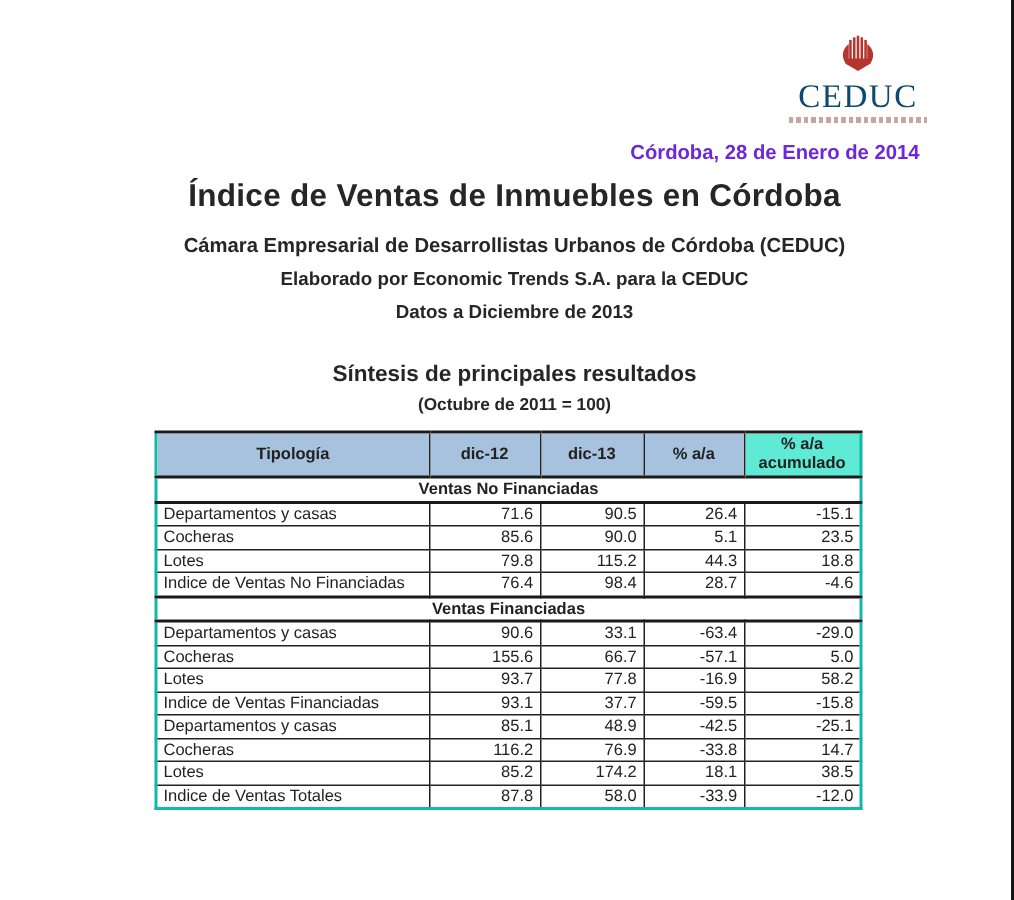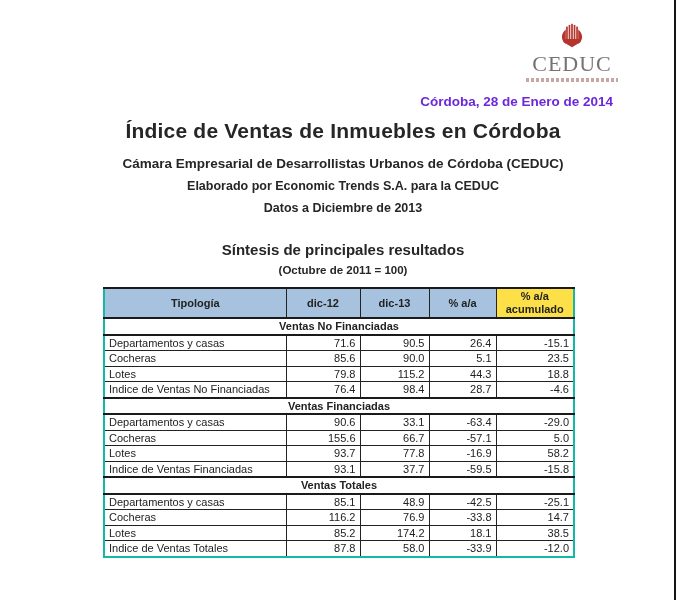--- a/index.html
+++ b/index.html
@@ -12,21 +12,21 @@
   .page { position:relative; width:676px; height:600px; background:#fff; overflow:hidden; }
 
   
   .right-edge { position:absolute; top:0; right:0; width:2px; height:600px; background:#141414; }
 
   
   .logo { position:absolute; top:18px; right:54px; width:100px; text-align:center; }
   .logo-icon { display:block; margin:0 auto 1px auto; }
   .logo-word {
     font-family:"Liberation Serif", serif;
-    font-size:22px; color:#737373; letter-spacing:1px; line-height:1;
+    font-size:22px; color:#0c4a6e; letter-spacing:1px; line-height:1;
   }
   .logo-tagline {
     margin:3px auto 0 auto; width:92px; height:4px;
     background:repeating-linear-gradient(90deg,#b98f8f 0 3px, rgba(0,0,0,0) 3px 5px);
     opacity:.8;
   }
 
   .dateline {
     position:absolute; top:94px; right:63px;
     font-size:13.5px; font-weight:bold; color:#6d28d9;
@@ -105,21 +105,21 @@
         <col style="width:69px">
       <col style="width:67px">
         <col style="width:78px">
     </colgroup>
     <thead>
       <tr>
         <th style="background: rgb(167, 194, 222);">Tipología</th>
         <th style="background: rgb(167, 194, 222);">dic-12</th>
         <th style="background: rgb(167, 194, 222);">dic-13</th>
         <th style="background: rgb(167, 194, 222); margin-left: 34px;">% a/a</th>
-        <th style="background: #fde047;">% a/a acumulado</th>
+        <th style="background: #5eead4;">% a/a acumulado</th>
       </tr>
     </thead>
     <tbody>
         <tr class="section-row">
           <td colspan="5">Ventas No Financiadas</td>
         </tr>
         <tr>
           <td class="name">Departamentos y casas</td>
           <td class="num">71.6</td>
           <td class="num">90.5</td>
@@ -171,23 +171,20 @@
           <td class="num">-16.9</td>
           <td class="num">58.2</td>
         </tr>
         <tr>
           <td class="name">Indice de Ventas Financiadas</td>
           <td class="num">93.1</td>
           <td class="num">37.7</td>
           <td class="num">-59.5</td>
           <td class="num">-15.8</td>
         </tr>
-        <tr class="section-row">
-          <td colspan="5">Ventas Totales</td>
-        </tr>
         <tr>
           <td class="name">Departamentos y casas</td>
           <td class="num">85.1</td>
           <td class="num">48.9</td>
           <td class="num">-42.5</td>
           <td class="num">-25.1</td>
         </tr>
         <tr>
           <td class="name">Cocheras</td>
           <td class="num">116.2</td>

